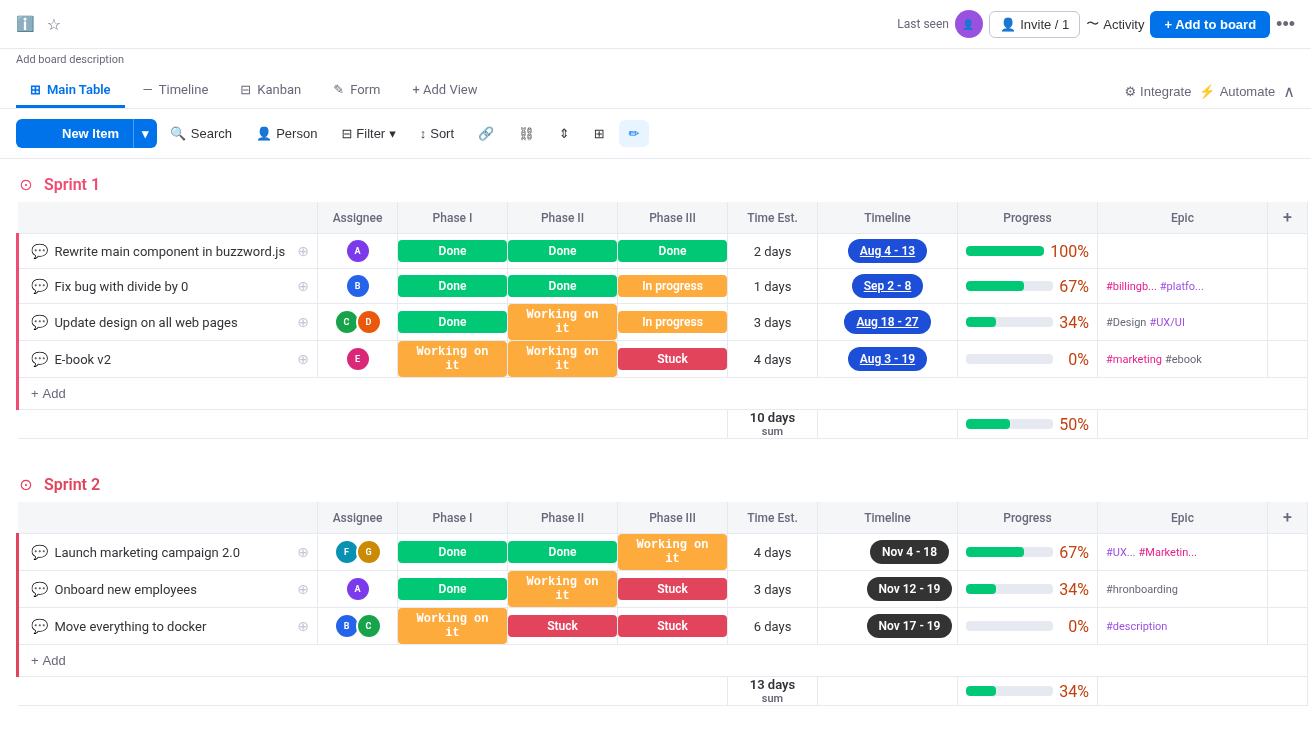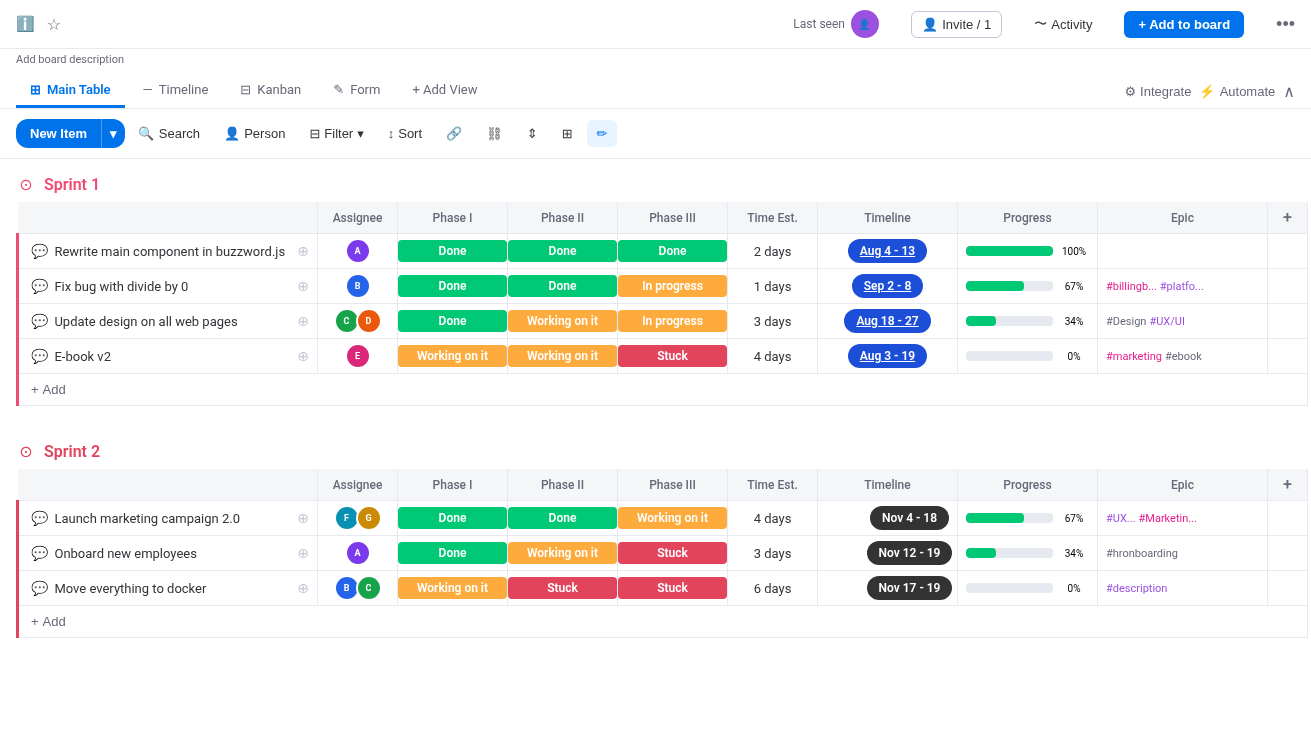--- a/index.html
+++ b/index.html
@@ -2,42 +2,42 @@
 <html><head>
   <meta charset="utf-8">
   <style>
     * { box-sizing: border-box; margin: 0; padding: 0; }
     body { font-family: -apple-system, BlinkMacSystemFont, 'Segoe UI', Roboto, sans-serif; background: #fff; font-size: 13px; color: #323338; overflow-x: hidden; }
 
     
     .top-header { display: flex; align-items: center; padding: 10px 16px; border-bottom: 1px solid #e6e9ef; gap: 12px; }
     .board-title { font-size: 22px; font-weight: 700; color: #323338; }
     .title-icons { display: flex; gap: 8px; align-items: center; color: #676879; }
-    .header-right { margin-left: auto; display: flex; align-items: center; gap: 32px; }
+    .header-right { margin-left: auto; display: flex; align-items: center; gap: 6px; }
     .last-seen { display: flex; align-items: center; gap: 6px; color: #676879; font-size: 12px; }
     .avatar { width: 28px; height: 28px; border-radius: 50%; background: #c4c4c4; overflow: hidden; display: inline-flex; align-items: center; justify-content: center; font-size: 10px; color: #fff; }
     .btn-invite { display: flex; align-items: center; gap: 4px; background: none; border: 1px solid #c3c6d4; border-radius: 6px; padding: 5px 10px; cursor: pointer; font-size: 13px; color: #323338; }
     .btn-activity { display: flex; align-items: center; gap: 4px; background: none; border: none; cursor: pointer; font-size: 13px; color: #323338; }
     .btn-add-board { display: flex; align-items: center; gap: 4px; background: #0073ea; color: #fff; border: none; border-radius: 6px; padding: 6px 14px; cursor: pointer; font-size: 13px; font-weight: 600; }
     .btn-more { background: none; border: none; cursor: pointer; font-size: 18px; color: #676879; }
 
     
     .sub-header { padding: 4px 16px 0; display: flex; align-items: center; gap: 4px; border-bottom: 1px solid #e6e9ef; }
     .board-desc { font-size: 11px; color: #676879; padding: 4px 16px; }
     .tab { display: flex; align-items: center; gap: 6px; padding: 8px 14px; cursor: pointer; font-size: 13px; color: #676879; border-bottom: 3px solid transparent; white-space: nowrap; }
     .tab.active { color: #0073ea; border-bottom: 3px solid #0073ea; font-weight: 600; }
     .tab-add { color: #676879; }
     .tab-right { margin-left: auto; display: flex; align-items: center; gap: 8px; }
     .btn-integrate { display: flex; align-items: center; gap: 4px; background: none; border: none; cursor: pointer; color: #676879; font-size: 13px; }
     .btn-automate { display: flex; align-items: center; gap: 4px; background: none; border: none; cursor: pointer; color: #676879; font-size: 13px; }
     .collapse-btn { background: none; border: none; cursor: pointer; color: #676879; font-size: 16px; }
 
     
     .toolbar { display: flex; align-items: center; gap: 4px; padding: 10px 16px; border-bottom: 1px solid #e6e9ef; }
-    .btn-new-item { display: flex; align-items: flex-start; gap: 0; background: #0073ea; color: #fff; border: none; border-radius: 12px; cursor: pointer; font-size: 13px; font-weight: 600; overflow: hidden; }
+    .btn-new-item { display: flex; align-items: flex-start; gap: 0; background: #0073ea; color: #fff; border: none; border-radius: 6px; cursor: pointer; font-size: 13px; font-weight: 600; overflow: hidden; padding-left: 32px; }
     .btn-new-item .main { padding: 7px 14px; }
     .btn-new-item .arrow { padding: 7px 8px; border-left: 1px solid rgba(255,255,255,0.3); }
     .toolbar-btn { display: flex; align-items: center; gap: 4px; background: none; border: none; cursor: pointer; color: #323338; font-size: 13px; padding: 6px 10px; border-radius: 6px; }
     .toolbar-btn.active { background: #e8f4ff; color: #0073ea; }
 
     
     .content { padding: 0 0 20px 0; }
 
     
     .group { margin-bottom: 0; }
@@ -54,36 +54,36 @@
     td { padding: 0; border-right: 1px solid #e6e9ef; vertical-align: middle; }
     .task-cell { padding: 8px 8px 8px 12px; font-size: 13px; color: #323338; display: flex; align-items: center; gap: 6px; }
     .task-name { flex: 1; }
     .msg-icon { color: #c3c6d4; font-size: 14px; cursor: pointer; }
     .add-icon { color: #c3c6d4; font-size: 14px; cursor: pointer; }
 
     
     .status-badge { display: inline-block; padding: 4px 8px; border-radius: 4px; font-size: 12px; font-weight: 600; color: #fff; text-align: center; width: 100%; }
     .status-done { background: #00c875; }
     .status-inprogress { background: #fdab3d; }
-    .status-working { background: #fdab3d; }
+    .status-working { background: #fdab3d; font-family: Liberation Mono, monospace; }
     .status-stuck { background: #e2445c; text-align: center; }
 
     .cell-center { text-align: center; }
     .time-cell { text-align: center; font-size: 13px; color: #323338; padding: 0 8px; }
 
     
     .timeline-badge { display: inline-block; padding: 5px 12px; border-radius: 20px; font-size: 12px; font-weight: 600; color: #fff; white-space: nowrap; }
     .timeline-purple { background: #1d4ed8; text-decoration: underline; }
     .timeline-dark { background: #333; margin-left: 44px; }
 
     
     .progress-wrap { display: flex; align-items: center; gap: 6px; padding: 0 8px; }
     .progress-bar-bg { flex: 1; background: #e6e9ef; border-radius: 4px; height: 10px; overflow: hidden; min-width: 60px; }
     .progress-bar-fill { height: 100%; background: #00c875; border-radius: 4px; }
-    .progress-pct { font-size: 10px; color: #000000; min-width: 30px; text-align: center; }
+    .progress-pct { font-size: 16px; color: #c2410c; min-width: 30px; text-align: right; }
 
     
     .epic-cell { padding: 0 8px; display: flex; flex-wrap: wrap; gap: 3px; }
     .epic-tag { font-size: 11px; color: #676879; cursor: pointer; }
     .epic-tag.purple { color: #9b51e0; }
     .epic-tag.pink { color: #e91e8c; }
 
     
     .assignee-cell { display: flex; justify-content: center; align-items: center; padding: 4px; gap: -4px; }
     .avatar-sm { width: 26px; height: 26px; border-radius: 50%; border: 2px solid #fff; margin-left: -4px; display: inline-flex; align-items: center; justify-content: center; font-size: 9px; font-weight: 700; color: #fff; }
@@ -397,20 +397,39 @@
 
           <tr class="add-row">
             <td colspan="10" style="border-left:3px solid #f04b70;">
               <button class="add-btn">
                 <span>+</span>
                 <span>Add</span>
               </button>
             </td>
           </tr>
 
+          <tr>
+            <td colspan="5"></td>
+            <td>
+              <div class="sum-cell">
+                <span>10 days</span>
+                <span class="sum-label">sum</span>
+              </div>
+            </td>
+            <td></td>
+            <td>
+              <div class="progress-wrap">
+                <div class="progress-bar-bg">
+                  <div class="progress-bar-fill" style="width:50%"></div>
+                </div>
+                <span class="progress-pct">50%</span>
+              </div>
+            </td>
+            <td colspan="2"></td>
+          </tr>
         </tbody>
       </table>
     </div>
   </div>
 
   <div style="height:20px;"></div>
 
   <div class="group group-sprint2">
     <div class="group-header">
       <button class="group-toggle" style="color:#e2445c;">⊙</button>
@@ -553,18 +572,37 @@
 
           <tr class="add-row">
             <td colspan="10" style="border-left:3px solid #e2445c;">
               <button class="add-btn">
                 <span>+</span>
                 <span>Add</span>
               </button>
             </td>
           </tr>
 
+          <tr>
+            <td colspan="5"></td>
+            <td>
+              <div class="sum-cell">
+                <span>13 days</span>
+                <span class="sum-label">sum</span>
+              </div>
+            </td>
+            <td></td>
+            <td>
+              <div class="progress-wrap">
+                <div class="progress-bar-bg">
+                  <div class="progress-bar-fill" style="width:34%"></div>
+                </div>
+                <span class="progress-pct">34%</span>
+              </div>
+            </td>
+            <td colspan="2"></td>
+          </tr>
         </tbody>
       </table>
     </div>
   </div>
 
 </div>
 
 </body></html>

